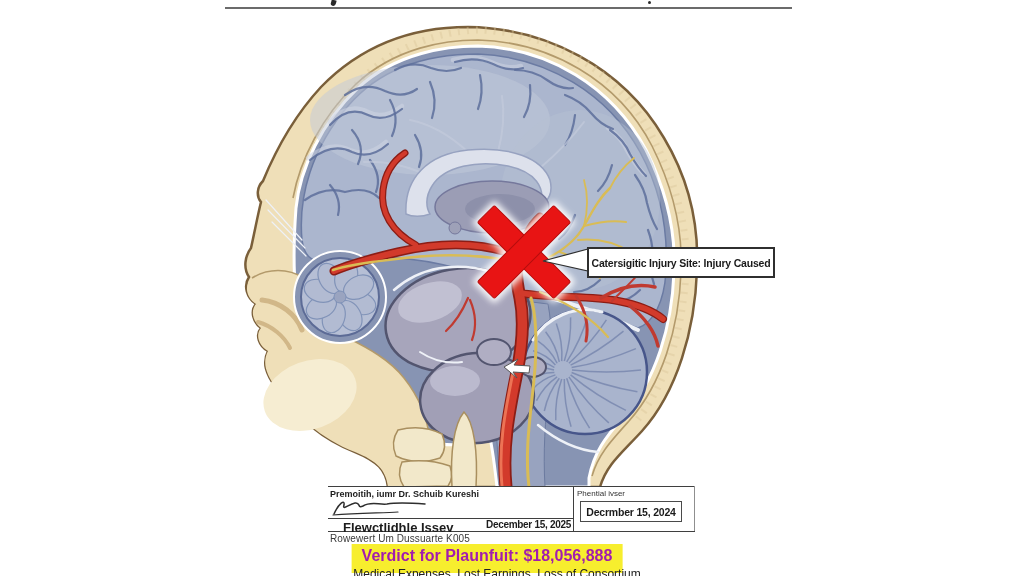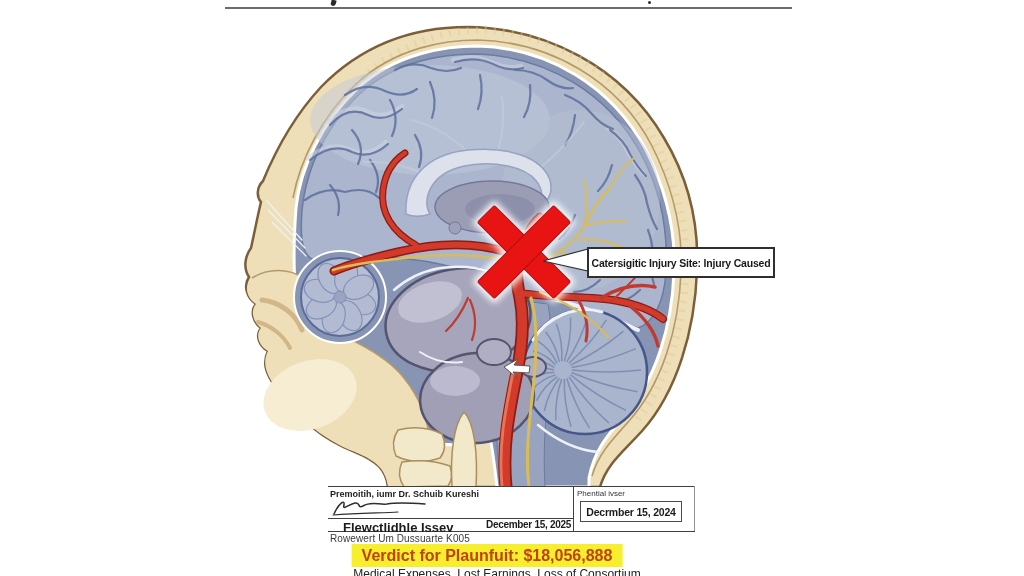--- a/index.html
+++ b/index.html
@@ -37,21 +37,21 @@
   .row1l{left:330px;top:3px;font-size:9px;font-weight:600;text-align:right;}
   .row1r{left:577px;top:3px;font-size:8px;font-weight:400;color:#333;}
   .datebox{position:absolute;left:580px;top:15px;width:100px;height:19px;border:1.3px solid #4a4a4a;
            display:flex;align-items:center;justify-content:center;font-size:10.5px;font-weight:700;
            letter-spacing:-.2px;white-space:nowrap;}
   .row2l{left:343px;top:34px;font-size:13px;font-weight:700;}
   .row2d{left:486px;top:33px;font-size:10px;font-weight:700;letter-spacing:-.3px;}
   .fine{left:330px;top:47px;font-size:10px;color:#3a3a3a;letter-spacing:.1px;}
   .sig{position:absolute;left:330px;top:12px;}
   .verdict{position:absolute;left:487px;top:58px;transform:translateX(-50%);background:#f7ee2e;
-           padding:3px 10px 3px 10px;font-size:16px;font-weight:700;line-height:17px;color:#c2410c;
+           padding:3px 10px 9px 10px;font-size:16px;font-weight:700;line-height:17px;color:#a21caf;
            white-space:nowrap;}
   .damages{position:absolute;left:497px;top:81px;transform:translateX(-50%);font-size:12px;
            color:#222;white-space:nowrap;}
 </style>
 </head>
 <body>
 
 <div id="stage">
 
   <div class="top-rule"></div>

